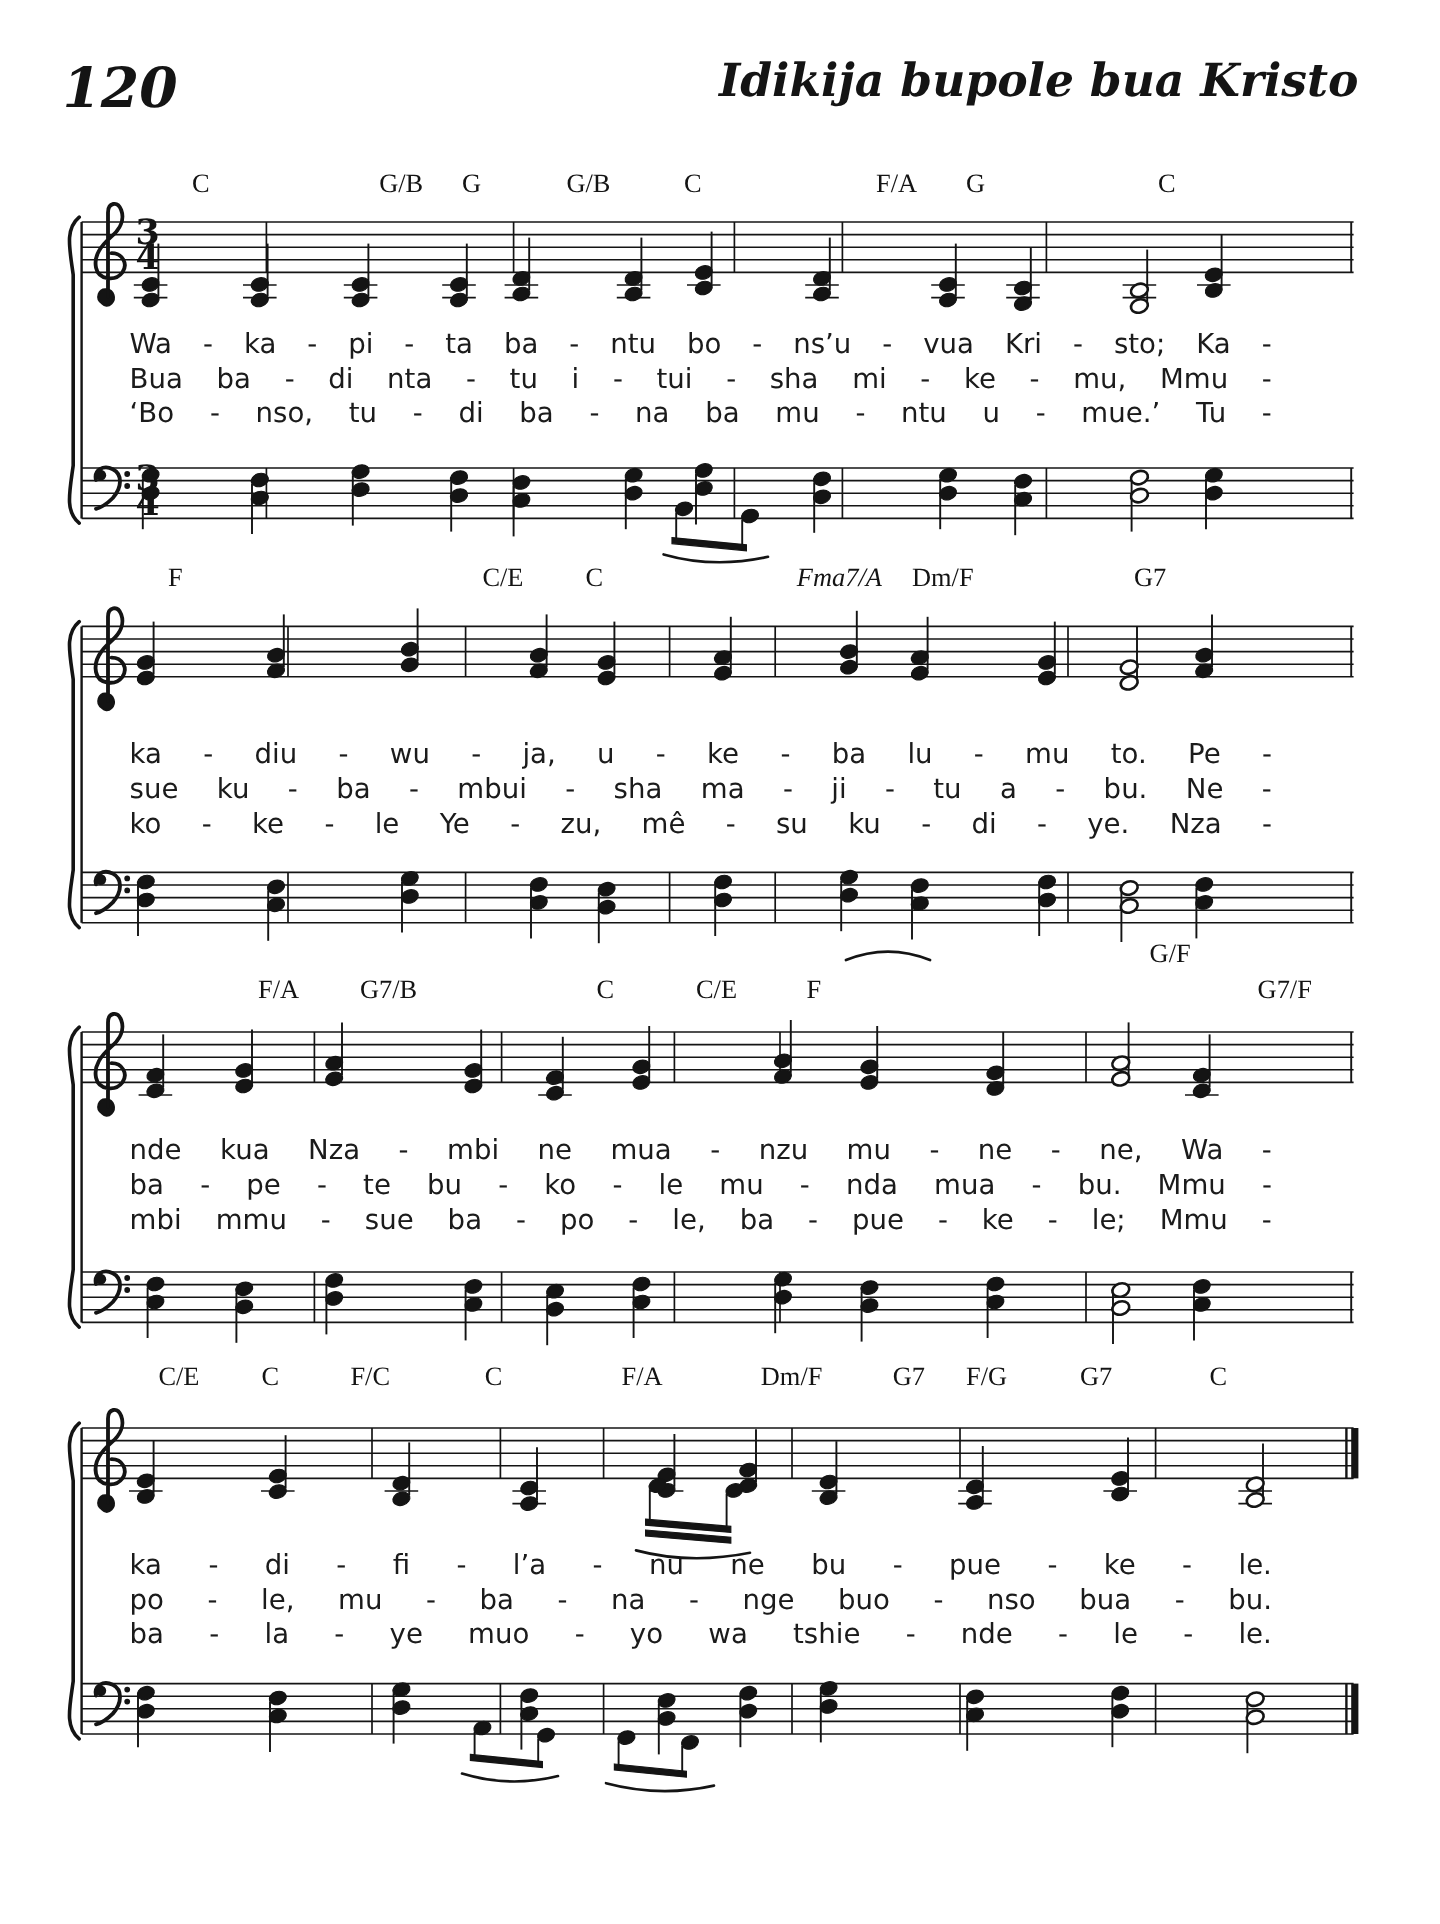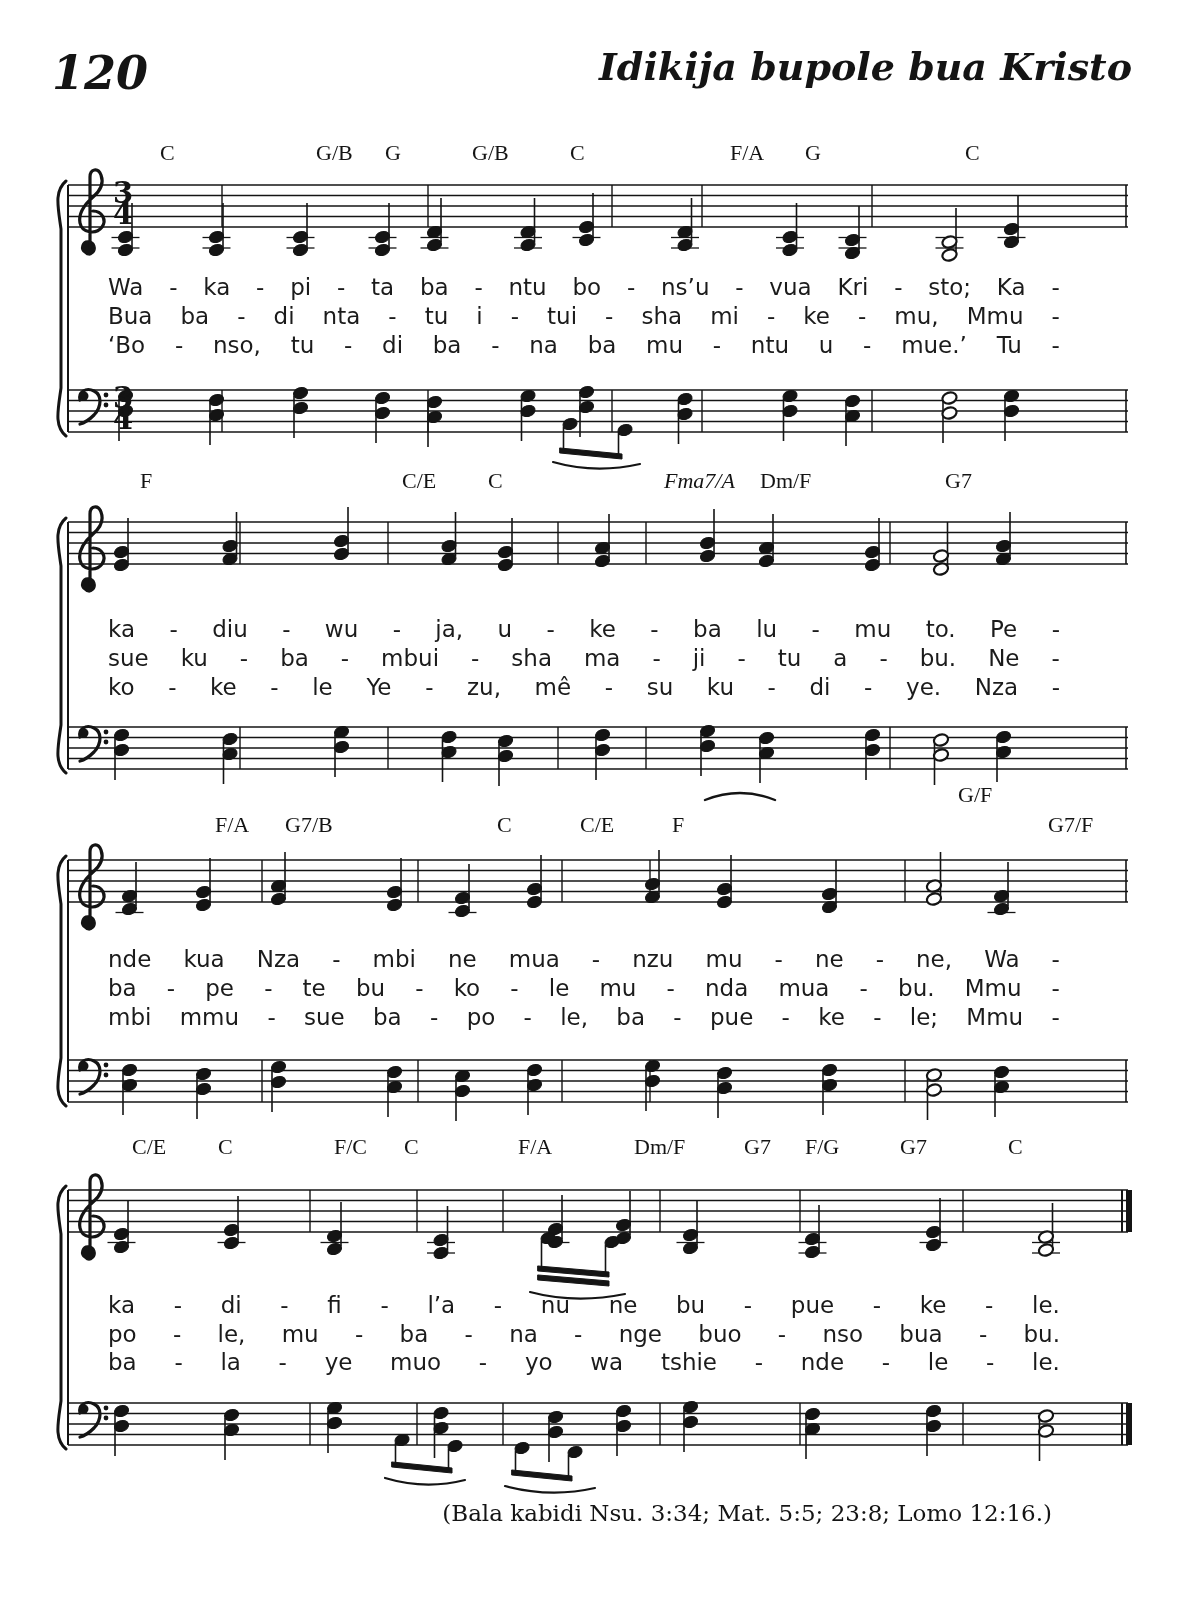--- a/index.html
+++ b/index.html
@@ -631,21 +631,21 @@
         <span>su</span>
         <span>ku</span>
         <span>-</span>
         <span>di</span>
         <span>-</span>
         <span>ye.</span>
         <span>Nza</span>
         <span>-</span>
       </div>
       <div class="chord" style="left: 215px; top: 814px;">F/A</div>
-      <div class="chord" style="left: 285px; top: 814px;">G7/B</div>
+      <div class="chord" style="left: 300px; top: 814px;">G7/B</div>
       <div class="chord" style="left: 497px; top: 814px;">C</div>
       <div class="chord" style="left: 580px; top: 814px;">C/E</div>
       <div class="chord" style="left: 672px; top: 814px;">F</div>
       <div class="chord" style="left: 958px; top: 784px;">G/F</div>
       <div class="chord" style="left: 1048px; top: 814px;">G7/F</div>
       <div class="lyric-line" style="top: 946px;">
         <span>nde</span>
         <span>kua</span>
         <span>Nza</span>
         <span>-</span>
@@ -697,21 +697,21 @@
         <span>pue</span>
         <span>-</span>
         <span>ke</span>
         <span>-</span>
         <span>le;</span>
         <span>Mmu</span>
         <span>-</span>
       </div>
       <div class="chord" style="left: 132px; top: 1136px;">C/E</div>
       <div class="chord" style="left: 218px; top: 1136px;">C</div>
-      <div class="chord" style="left: 292px; top: 1136px; margin-left: 42px;">F/C</div>
+      <div class="chord" style="left: 292px; top: 1136px;">F/C</div>
       <div class="chord" style="left: 404px; top: 1136px;">C</div>
       <div class="chord" style="left: 518px; top: 1136px;">F/A</div>
       <div class="chord" style="left: 634px; top: 1136px;">Dm/F</div>
       <div class="chord" style="left: 744px; top: 1136px;">G7</div>
       <div class="chord" style="left: 805px; top: 1136px;">F/G</div>
       <div class="chord" style="left: 900px; top: 1136px;">G7</div>
       <div class="chord" style="left: 1008px; top: 1136px;">C</div>
       <div class="lyric-line" style="top: 1292px;">
         <span>ka</span>
         <span>-</span>
@@ -761,14 +761,13 @@
         <span>wa</span>
         <span>tshie</span>
         <span>-</span>
         <span>nde</span>
         <span>-</span>
         <span>le</span>
         <span>-</span>
         <span>le.</span>
       </div>
     </div>
-  <div class="footer-ref">(Bala kabidi Nsu. 3:34; Mat. 5:5; 23:8; Lomo 12:16.)</div>
 </div>
 
 </body></html>

